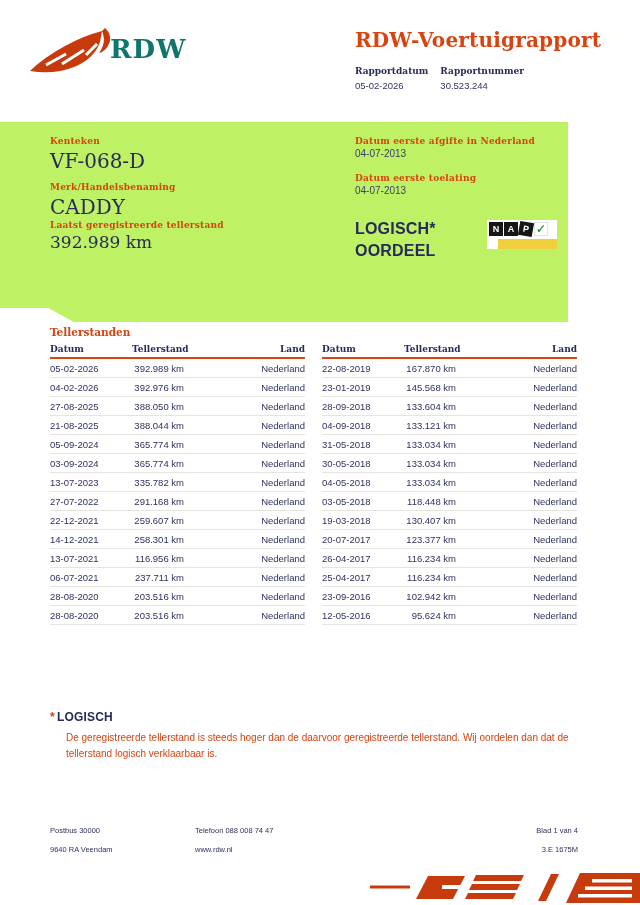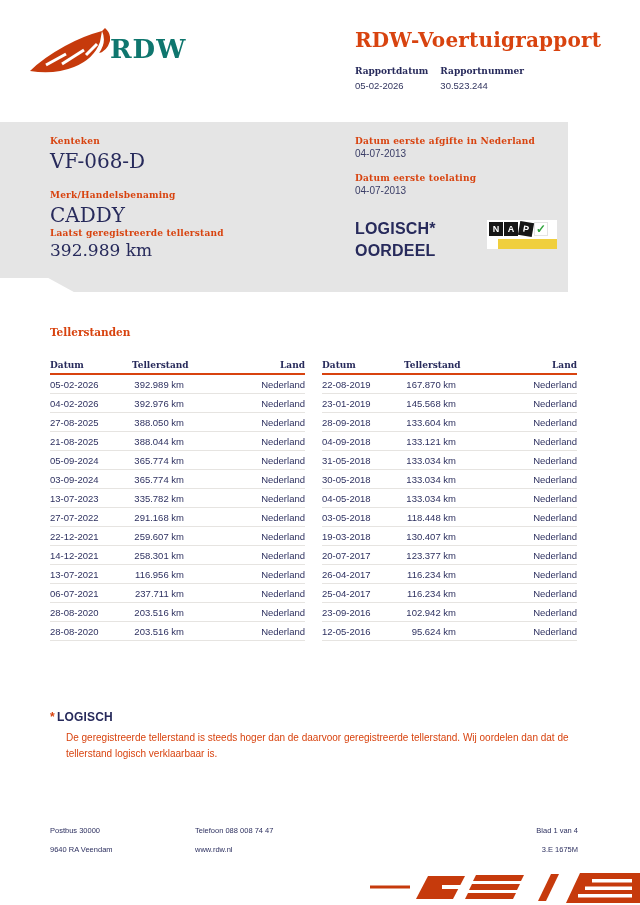--- a/index.html
+++ b/index.html
@@ -12,51 +12,51 @@
              font-weight:bold;font-size:26px;color:#0f766e;letter-spacing:1px;}
   .report-head{position:absolute;left:355px;top:28px;}
   .report-title{font-family:"DejaVu Serif",serif;font-weight:bold;font-size:20px;
                 color:#D8430F;letter-spacing:.2px;}
   .report-meta{display:flex;margin-top:14px;}
   .meta-col{min-width:66px;margin-right:12px;}
   .meta-label{font-family:"DejaVu Serif",serif;font-weight:bold;font-size:9px;color:#272A5B;}
   .meta-value{font-size:9.5px;color:#32355F;margin-top:4px;}
 
   
-  .hero{position:absolute;left:0;top:122px;width:568px;height:170px;background:#e5e5e5;
+  .hero{position:absolute;left:0;top:122px;width:568px;height:200px;background:#bef264;
         clip-path:polygon(0 0,100% 0,100% 100%,13% 100%,8.5% calc(100% - 14px),0 calc(100% - 14px));}
   .hero-left{position:absolute;left:50px;top:14px;}
   .hero-right{position:absolute;left:355px;top:14px;width:202px;}
   .field-label{font-family:"DejaVu Serif",serif;font-weight:bold;font-size:9px;
                color:#D8430F;letter-spacing:.2px;margin-bottom:2px;}
   .field-value-lg{font-family:"DejaVu Serif",serif;font-size:20px;color:#272A5B;line-height:1.3;}
   .field-value-md{font-family:"DejaVu Serif",serif;font-size:17px;color:#272A5B;}
   .field-value-sm{font-size:10px;color:#3A3D66;}
-  .mt8{margin-top:16px;} .mt14{margin-top:14px;} .mt16{}
+  .mt8{margin-top:8px;} .mt14{margin-top:14px;} .mt16{}
   .oordeel-row{display:flex;justify-content:space-between;align-items:flex-start;margin-top:22px;}
   .oordeel{font-weight:bold;font-size:16px;color:#272A5B;line-height:1.35;letter-spacing:.2px;}
 
   
   .nap{position:relative;width:66px;height:27px;background:#fff;padding:2px 2px 0 2px;margin-top:2px;}
   .nap-yellow{position:absolute;left:11px;right:0;bottom:0;height:10px;background:#F0CF3D;}
   .nap-squares{position:relative;display:flex;gap:1px;}
   .nap-sq{width:14px;height:14px;background:#161616;color:#fff;font-weight:bold;font-size:9px;
           display:flex;align-items:center;justify-content:center;}
   .nap-sq.p{transform:rotate(10deg);}
   .nap-check{width:14px;height:14px;background:#fff;border:1px solid #e3e3e3;box-sizing:border-box;
              color:#2FA43C;font-weight:bold;font-size:12px;line-height:11px;
              display:flex;align-items:center;justify-content:center;}
 
   
   .tables{position:absolute;left:50px;top:326px;width:528px;}
   .table-title{font-family:"DejaVu Serif",serif;font-weight:bold;font-size:10.5px;
                color:#D8430F;margin-bottom:6px;}
   .table-groups{display:flex;gap:17px;}
   .tgroup{width:255px;}
-  .thead{display:flex;border-bottom:2px solid #D8430F;padding-bottom:3px;margin-top:16px;}
+  .thead{display:flex;border-bottom:2px solid #D8430F;padding-bottom:3px;}
   .thead span{font-family:"DejaVu Serif",serif;font-weight:bold;font-size:9px;color:#272A5B;white-space:nowrap;}
   .c0{width:82px;text-align:left;}
   .c1{width:52px;text-align:right;}
   .c2{flex:1;text-align:right;}
   .trow{display:flex;align-items:center;height:18px;border-bottom:1px solid #E6E4E1;}
   .trow span{font-size:9.5px;color:#2E3160;white-space:nowrap;}
 
   
   .footnote{position:absolute;left:50px;top:710px;width:535px;}
   .fn-title{font-weight:bold;font-size:12px;color:#272A5B;letter-spacing:.2px;}

